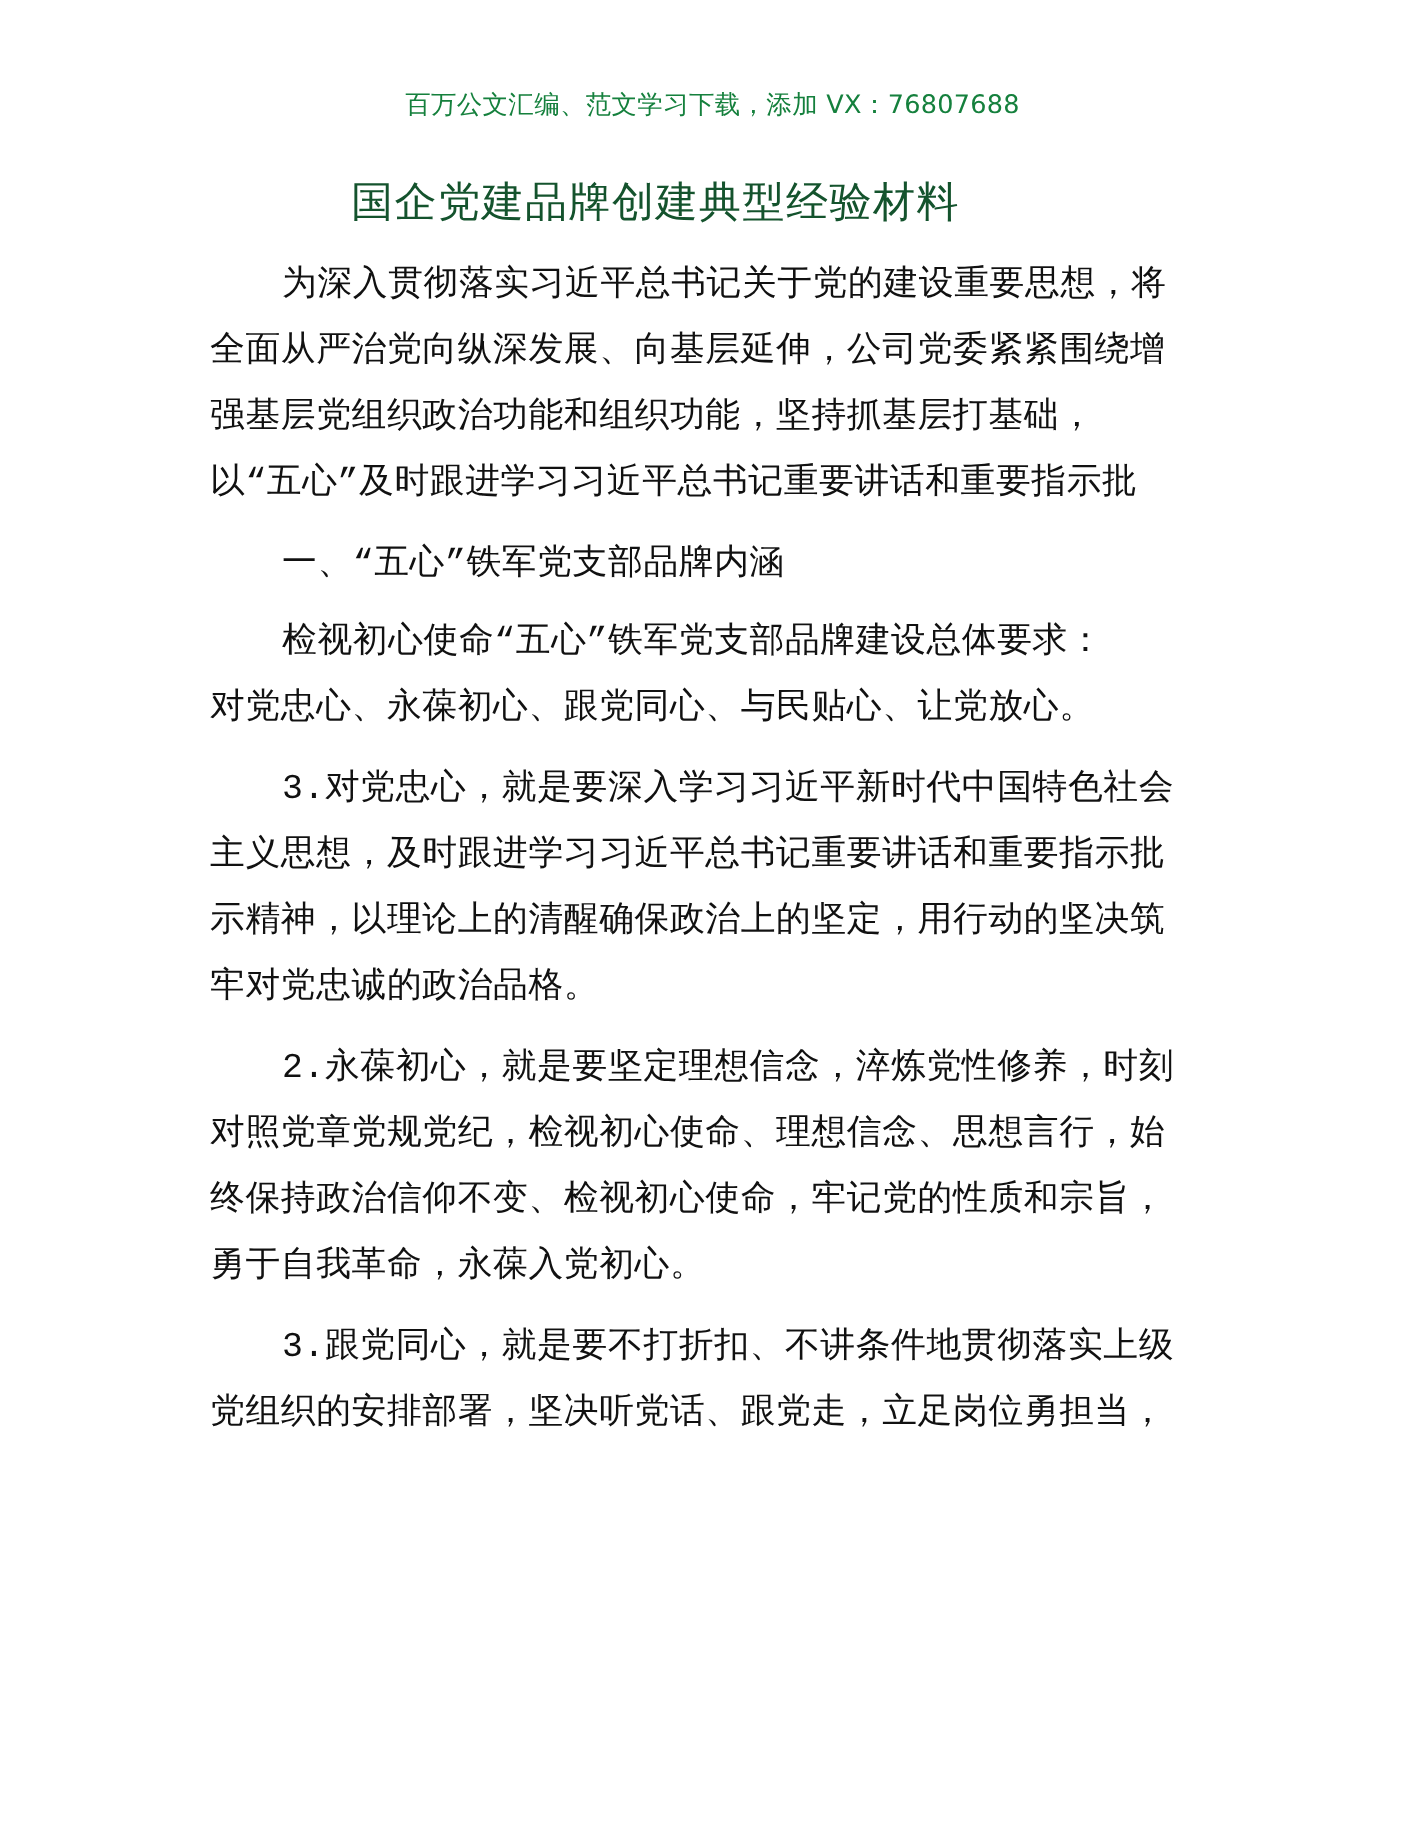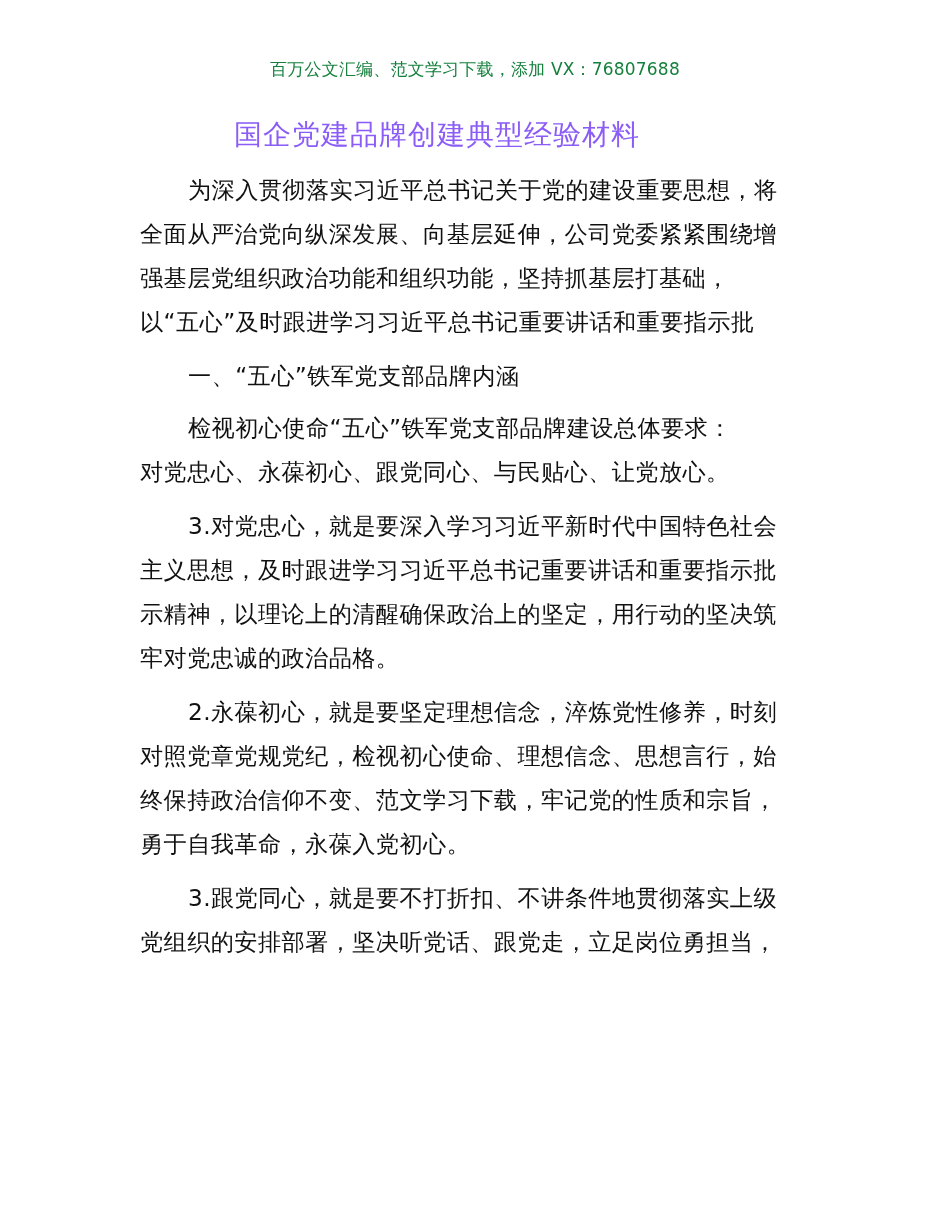--- a/index.html
+++ b/index.html
@@ -1,25 +1,25 @@
 <!DOCTYPE html>
 <html><head>
 <meta charset="utf-8">
 <style>
   html, body { margin: 0; padding: 0; background: #ffffff; }
   body { width: 950px; height: 1230px; position: relative; overflow: hidden;
          font-family: "DejaVu Sans", "Liberation Sans", sans-serif; color: #111; }
   .header-note { position: absolute; top: 58px; left: 0; width: 950px; text-align: center;
                  font-size: 17px; color: #15803d; letter-spacing: 0.2px; }
   .doc-title { position: absolute; top: 116px; left: 0; width: 874px; text-align: center;
-               font-size: 28px; color: #8b5cf6; letter-spacing: 1px; }
+               font-size: 28px; color: #14532d; letter-spacing: 1px; }
   .body-text { position: absolute; top: 168px; left: 140px; width: 680px; }
   .para { margin: 0 0 10px 0; }
   .line { display: block; font-size: 23.2px; line-height: 44px; white-space: nowrap;
-          letter-spacing: 0.4px; }
+          letter-spacing: 0.4px; font-family: Liberation Mono, monospace; }
   .line.indent { padding-left: 48px; }
   .para.heading { margin-bottom: 8px; }
 </style>
 </head>
 <body>
 
 <div class="header-note">百万公文汇编、范文学习下载，添加 VX：76807688</div>
 <div class="doc-title">国企党建品牌创建典型经验材料</div>
 
 <div class="body-text">
@@ -38,20 +38,20 @@
   </div>
   <div class="para">
     <span class="line indent">3.对党忠心，就是要深入学习习近平新时代中国特色社会</span>
     <span class="line">主义思想，及时跟进学习习近平总书记重要讲话和重要指示批</span>
     <span class="line">示精神，以理论上的清醒确保政治上的坚定，用行动的坚决筑</span>
     <span class="line">牢对党忠诚的政治品格。</span>
   </div>
   <div class="para">
     <span class="line indent">2.永葆初心，就是要坚定理想信念，淬炼党性修养，时刻</span>
     <span class="line">对照党章党规党纪，检视初心使命、理想信念、思想言行，始</span>
-    <span class="line">终保持政治信仰不变、范文学习下载，牢记党的性质和宗旨，</span>
+    <span class="line">终保持政治信仰不变、检视初心使命，牢记党的性质和宗旨，</span>
     <span class="line">勇于自我革命，永葆入党初心。</span>
   </div>
   <div class="para">
     <span class="line indent">3.跟党同心，就是要不打折扣、不讲条件地贯彻落实上级</span>
     <span class="line">党组织的安排部署，坚决听党话、跟党走，立足岗位勇担当，</span>
   </div>
 </div>
 
 </body></html>

